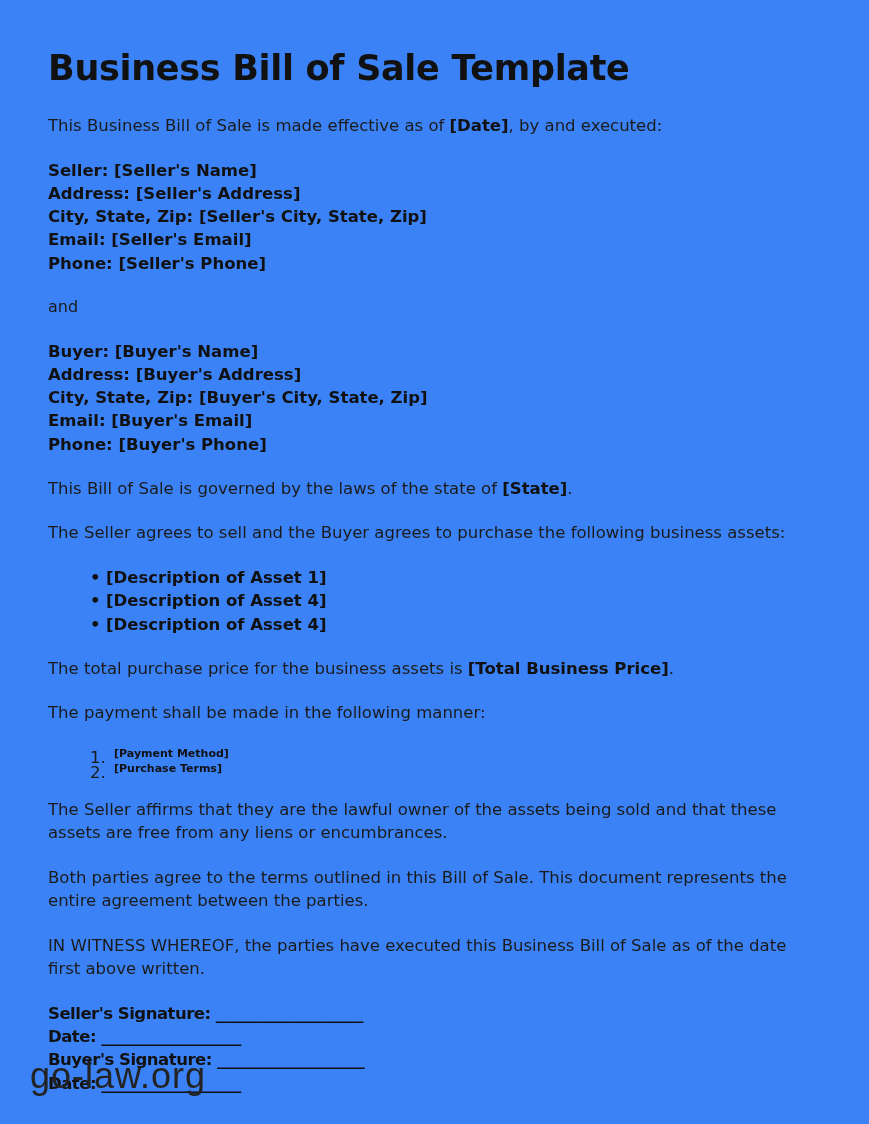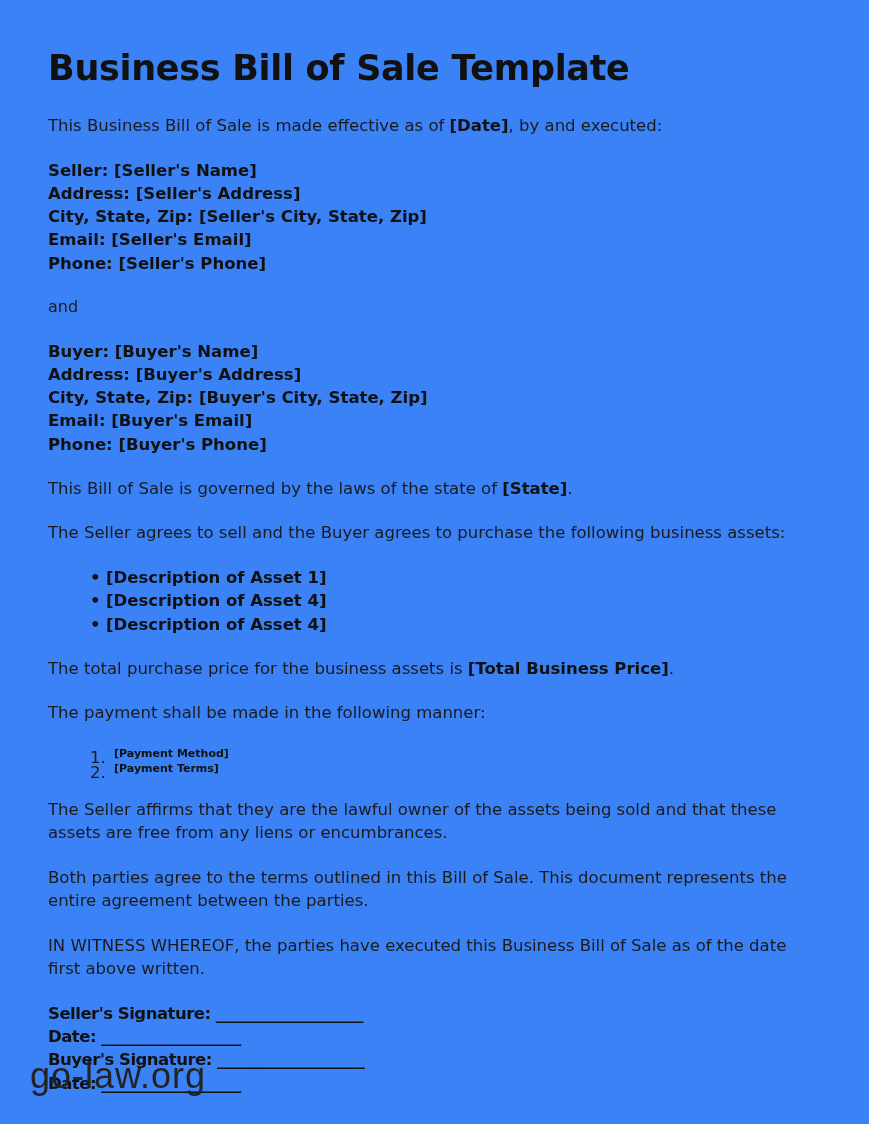--- a/index.html
+++ b/index.html
@@ -166,21 +166,21 @@
       <li>[Description of Asset 4]</li>
       <li>[Description of Asset 4]</li>
     </ul>
 
     <p class="para"><span>The total purchase price for the business assets is </span><span class="b">[Total Business Price]</span><span>.</span></p>
 
     <p class="para">The payment shall be made in the following manner:</p>
 
     <ol class="payment-list">
       <li>[Payment Method]</li>
-      <li>[Payment Terms]</li>
+      <li>[Purchase Terms]</li>
     </ol>
 
     <p class="para">The Seller affirms that they are the lawful owner of the assets being sold and that these assets are free from any liens or encumbrances.</p>
 
     <p class="para">Both parties agree to the terms outlined in this Bill of Sale. This document represents the entire agreement between the parties.</p>
 
     <p class="para">IN WITNESS WHEREOF, the parties have executed this Business Bill of Sale as of the date first above written.</p>
 
     <div class="signature-block">
       <span class="sig-line rule">Seller's Signature: ___________________</span>

